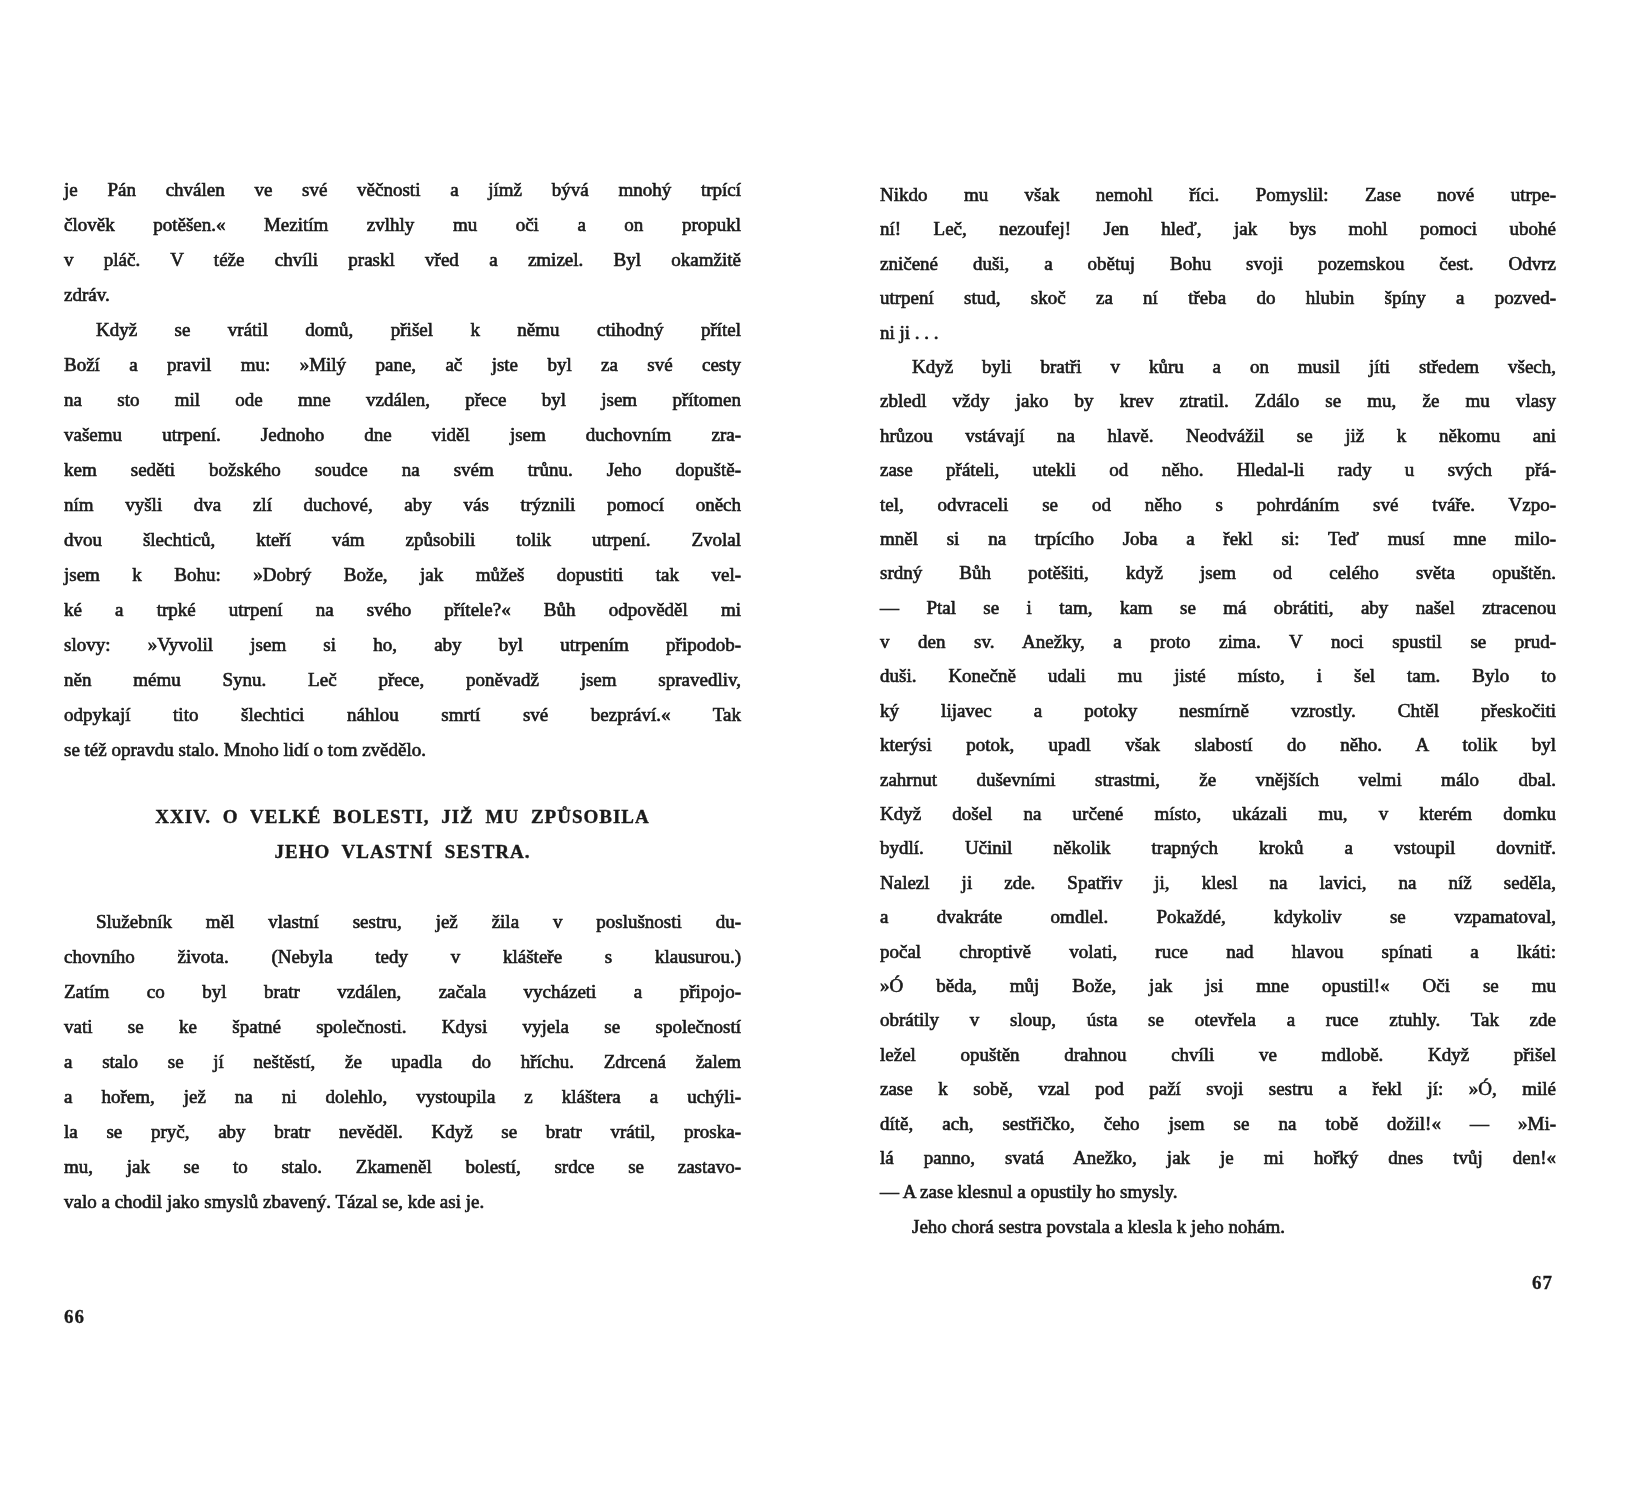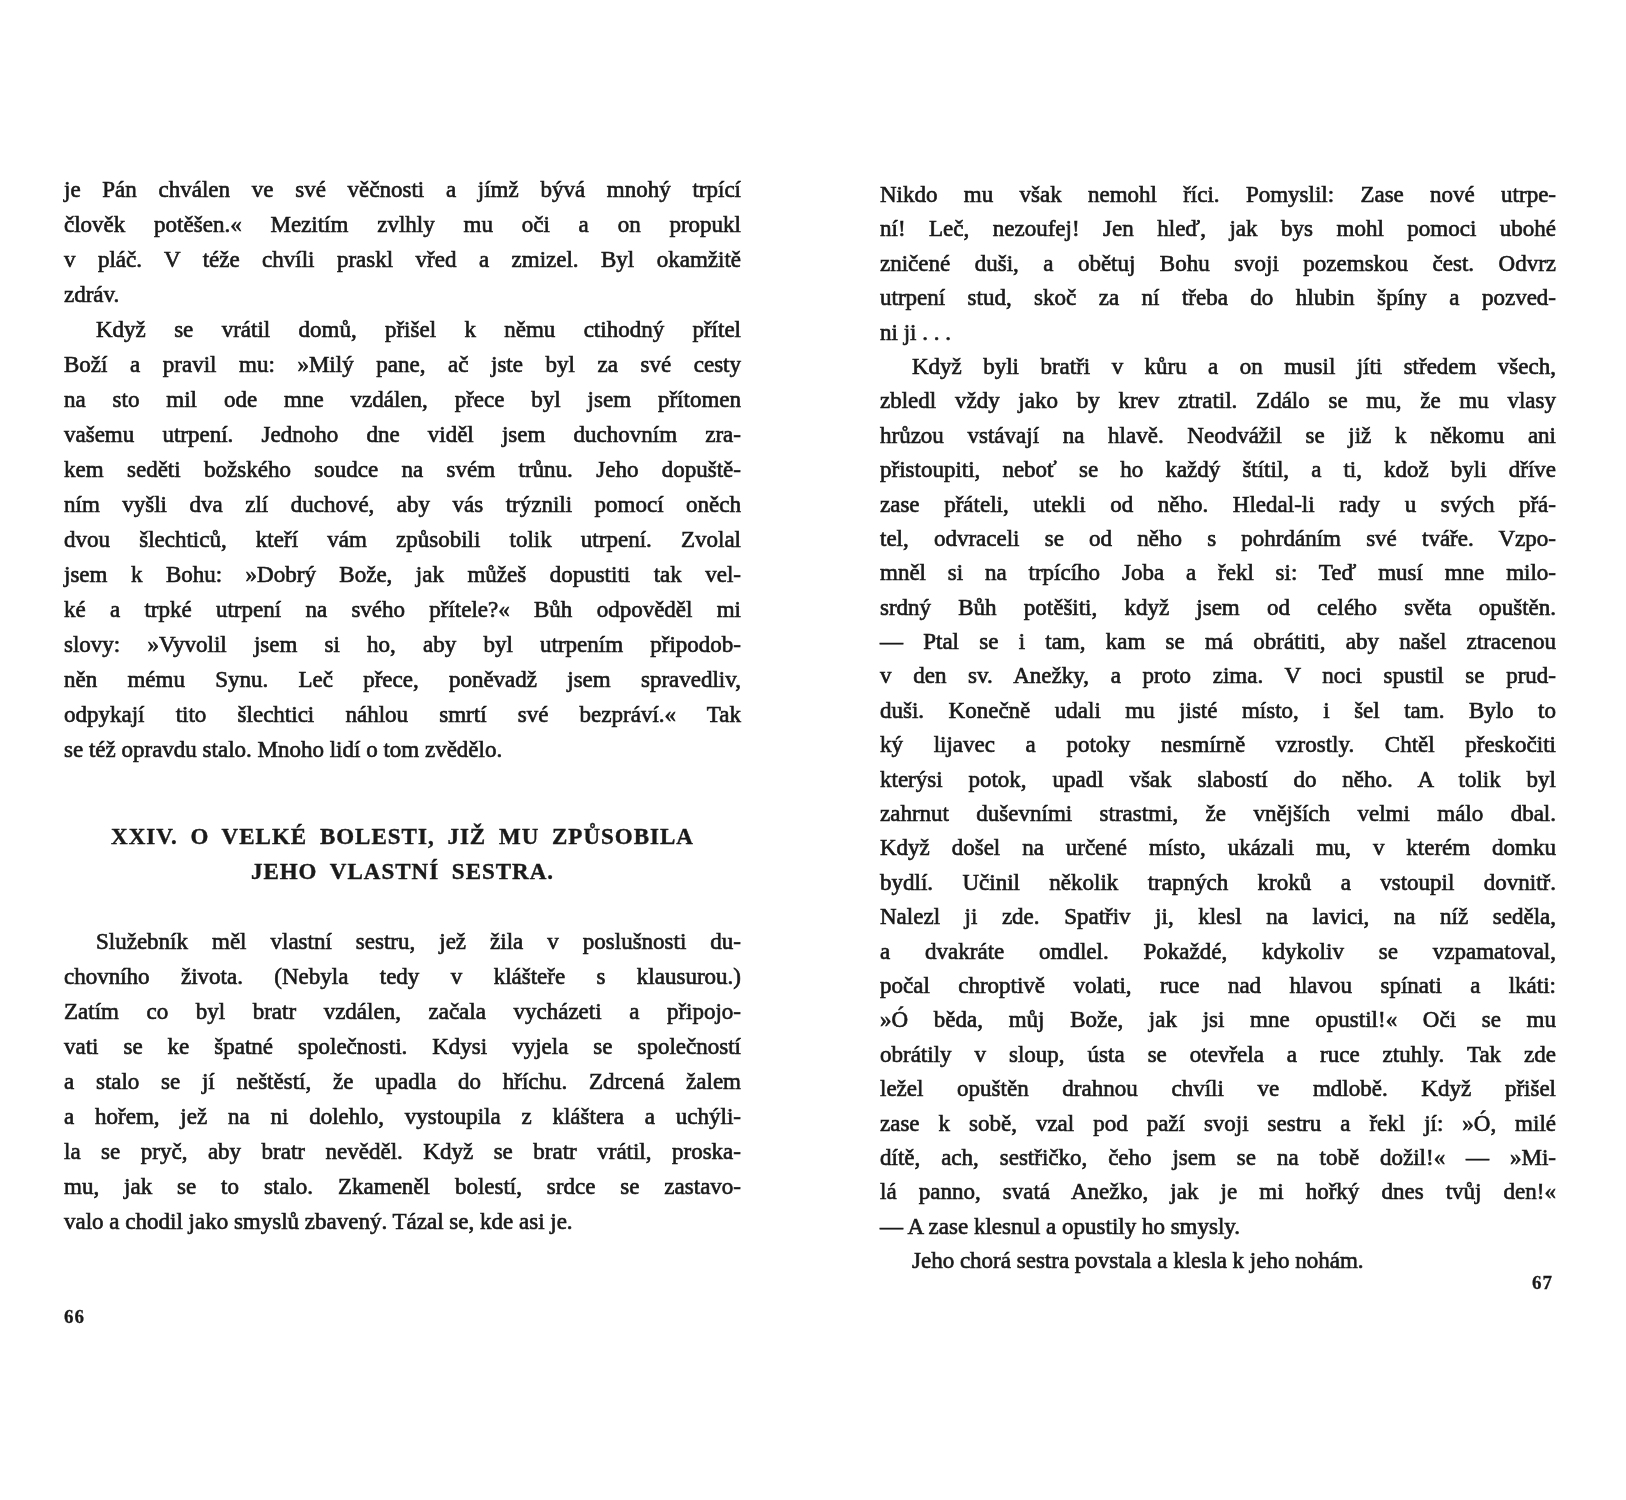--- a/index.html
+++ b/index.html
@@ -24,42 +24,42 @@
   .page {
     position: absolute;
     top: 0;
     height: 1500px;
   }
   .page.left  { left: 0;     width: 800px; }
   .page.right { left: 826px; width: 800px; }
 
   .text-col {
     position: absolute;
-    font-size: 23px;
+    font-size: 19px;
     line-height: var(--lh, 35px);
     -webkit-text-stroke: 0.65px #1b1b1b;
     text-rendering: optimizeLegibility;
   }
   .page.left  .text-col { left: 64px;  top: 172px; width: 677px; --lh: 35px; }
   .page.right .text-col { left: 54px;  top: 178px; width: 676px; --lh: 34.4px; }
 
   .block { margin: 0; }
   .line {
     height: var(--lh, 35px);
     line-height: var(--lh, 35px);
     text-align: justify;
     text-align-last: justify;
     white-space: normal;
     overflow: visible;
   }
   .line.last { text-align-last: left; }
   .line.indent { text-indent: 32px; }
 
   .block.heading {
-    margin-top: 52px;
+    margin-top: 32px;
     margin-bottom: 35px;
   }
   .block.heading .line,
   .block.heading .line.last {
     text-align: center;
     text-align-last: center;
     font-weight: bold;
     -webkit-text-stroke: 0.4px #1b1b1b;
     letter-spacing: 1px;
     word-spacing: 6px;
@@ -128,21 +128,20 @@
           <div class="line">Nikdo mu však nemohl říci. Pomyslil: Zase nové utrpe-</div>
           <div class="line">ní! Leč, nezoufej! Jen hleď, jak bys mohl pomoci ubohé</div>
           <div class="line">zničené duši, a obětuj Bohu svoji pozemskou čest. Odvrz</div>
           <div class="line">utrpení stud, skoč za ní třeba do hlubin špíny a pozved-</div>
           <div class="line last">ni ji . . .</div>
         </div>
         <div class="block paragraph">
           <div class="line indent">Když byli bratři v kůru a on musil jíti středem všech,</div>
           <div class="line">zbledl vždy jako by krev ztratil. Zdálo se mu, že mu vlasy</div>
           <div class="line">hrůzou vstávají na hlavě. Neodvážil se již k někomu ani</div>
-          <div class="line">přistoupiti, neboť se ho každý štítil, a ti, kdož byli dříve</div>
           <div class="line">zase přáteli, utekli od něho. Hledal-li rady u svých přá-</div>
           <div class="line">tel, odvraceli se od něho s pohrdáním své tváře. Vzpo-</div>
           <div class="line">mněl si na trpícího Joba a řekl si: Teď musí mne milo-</div>
           <div class="line">srdný Bůh potěšiti, když jsem od celého světa opuštěn.</div>
           <div class="line">— Ptal se i tam, kam se má obrátiti, aby našel ztracenou</div>
           <div class="line">v den sv. Anežky, a proto zima. V noci spustil se prud-</div>
           <div class="line">duši. Konečně udali mu jisté místo, i šel tam. Bylo to</div>
           <div class="line">ký lijavec a potoky nesmírně vzrostly. Chtěl přeskočiti</div>
           <div class="line">kterýsi potok, upadl však slabostí do něho. A tolik byl</div>
           <div class="line">zahrnut duševními strastmi, že vnějších velmi málo dbal.</div>

